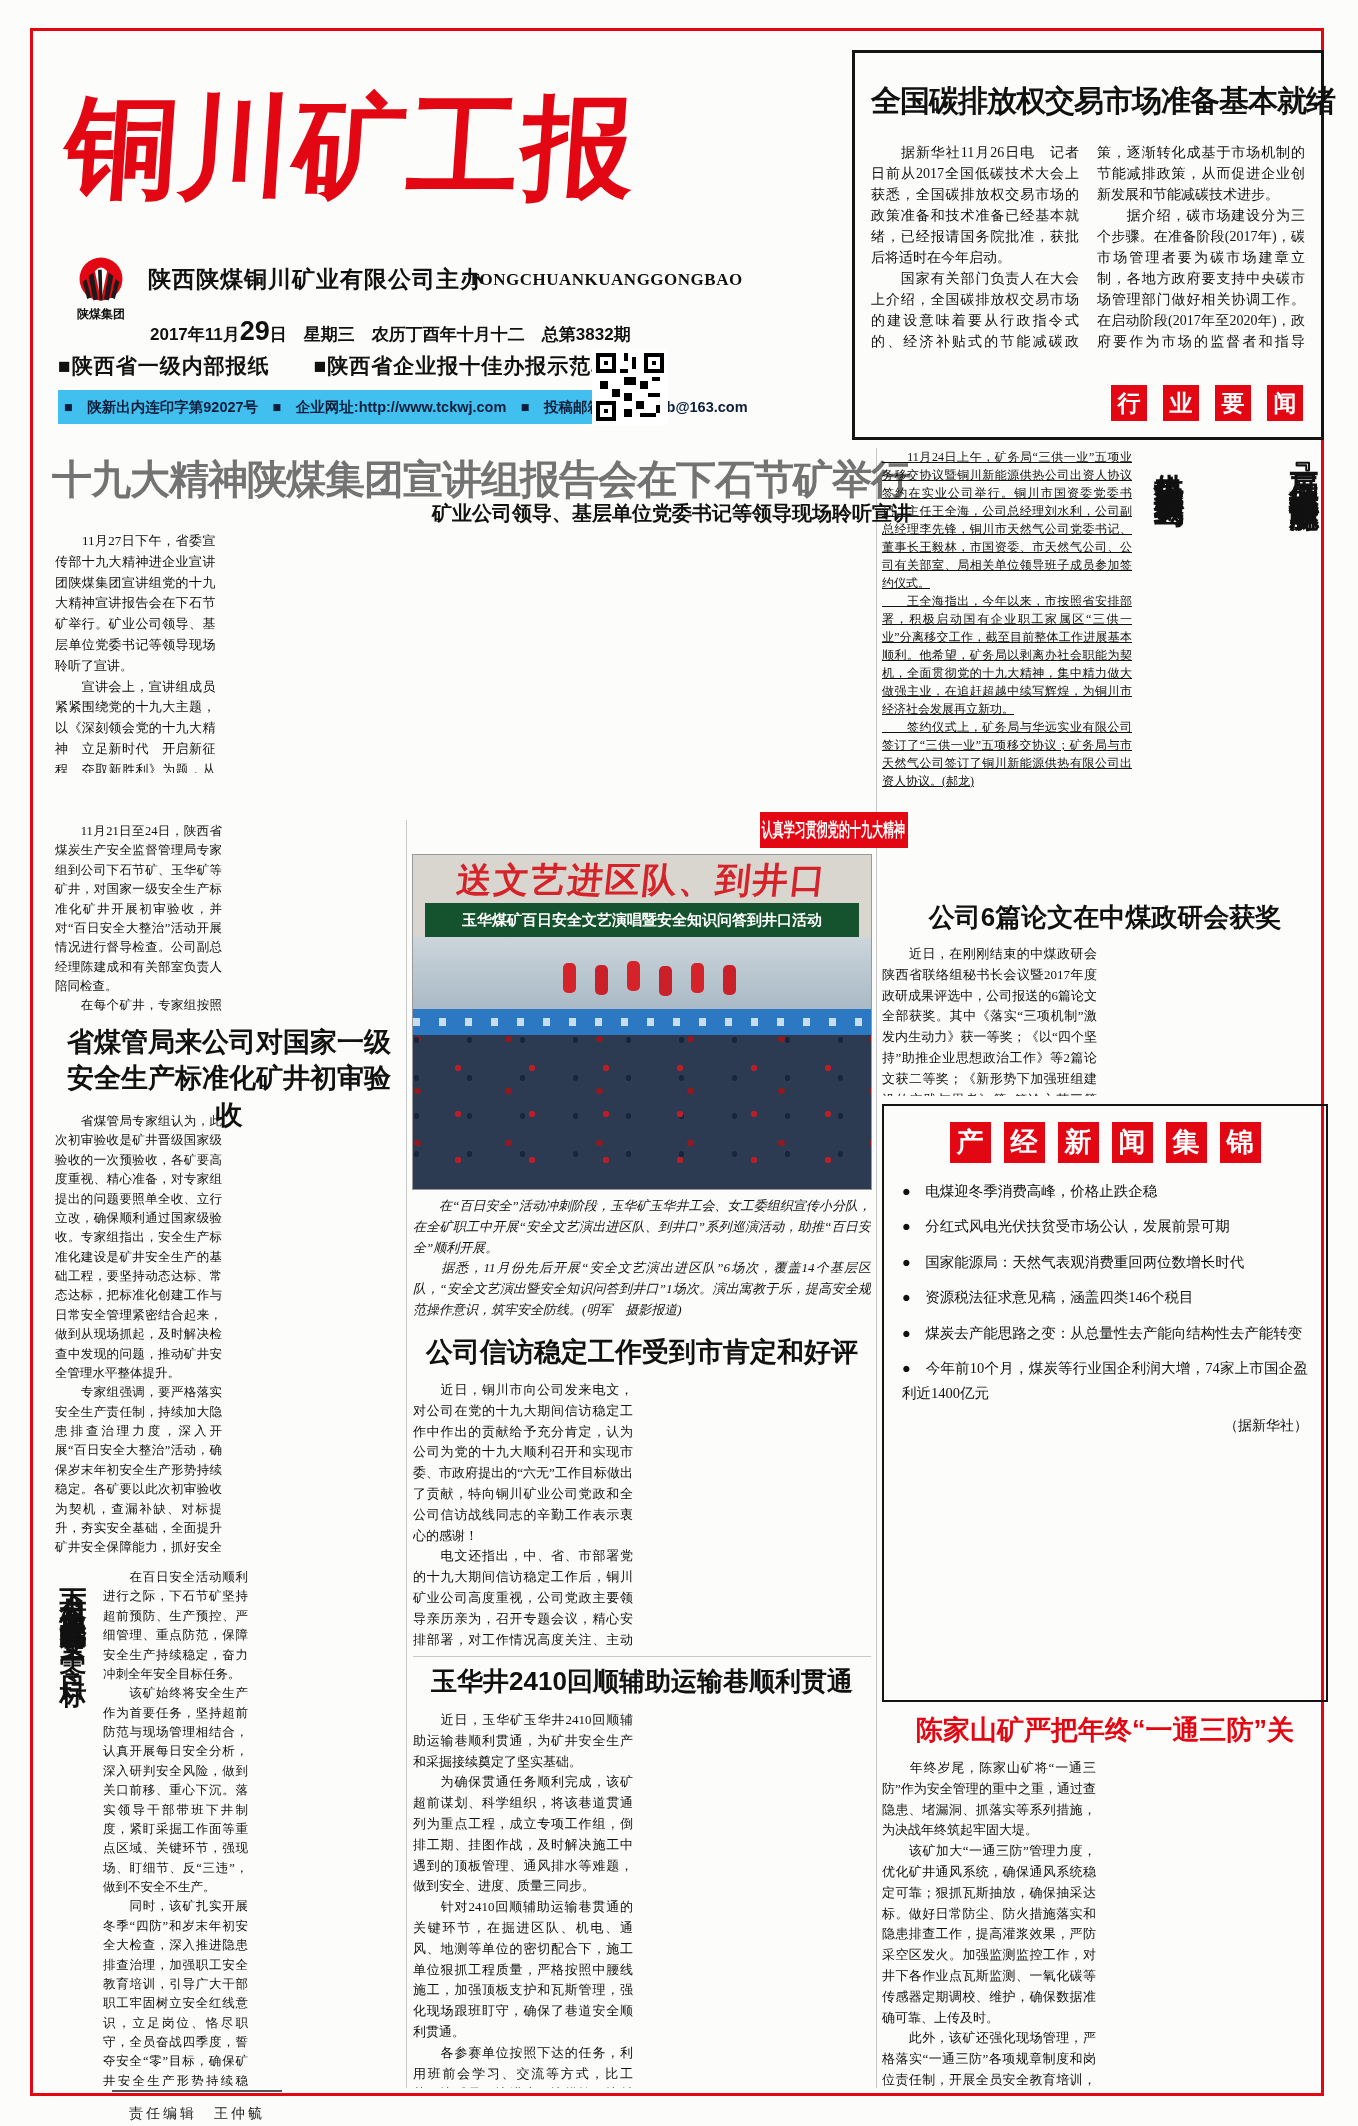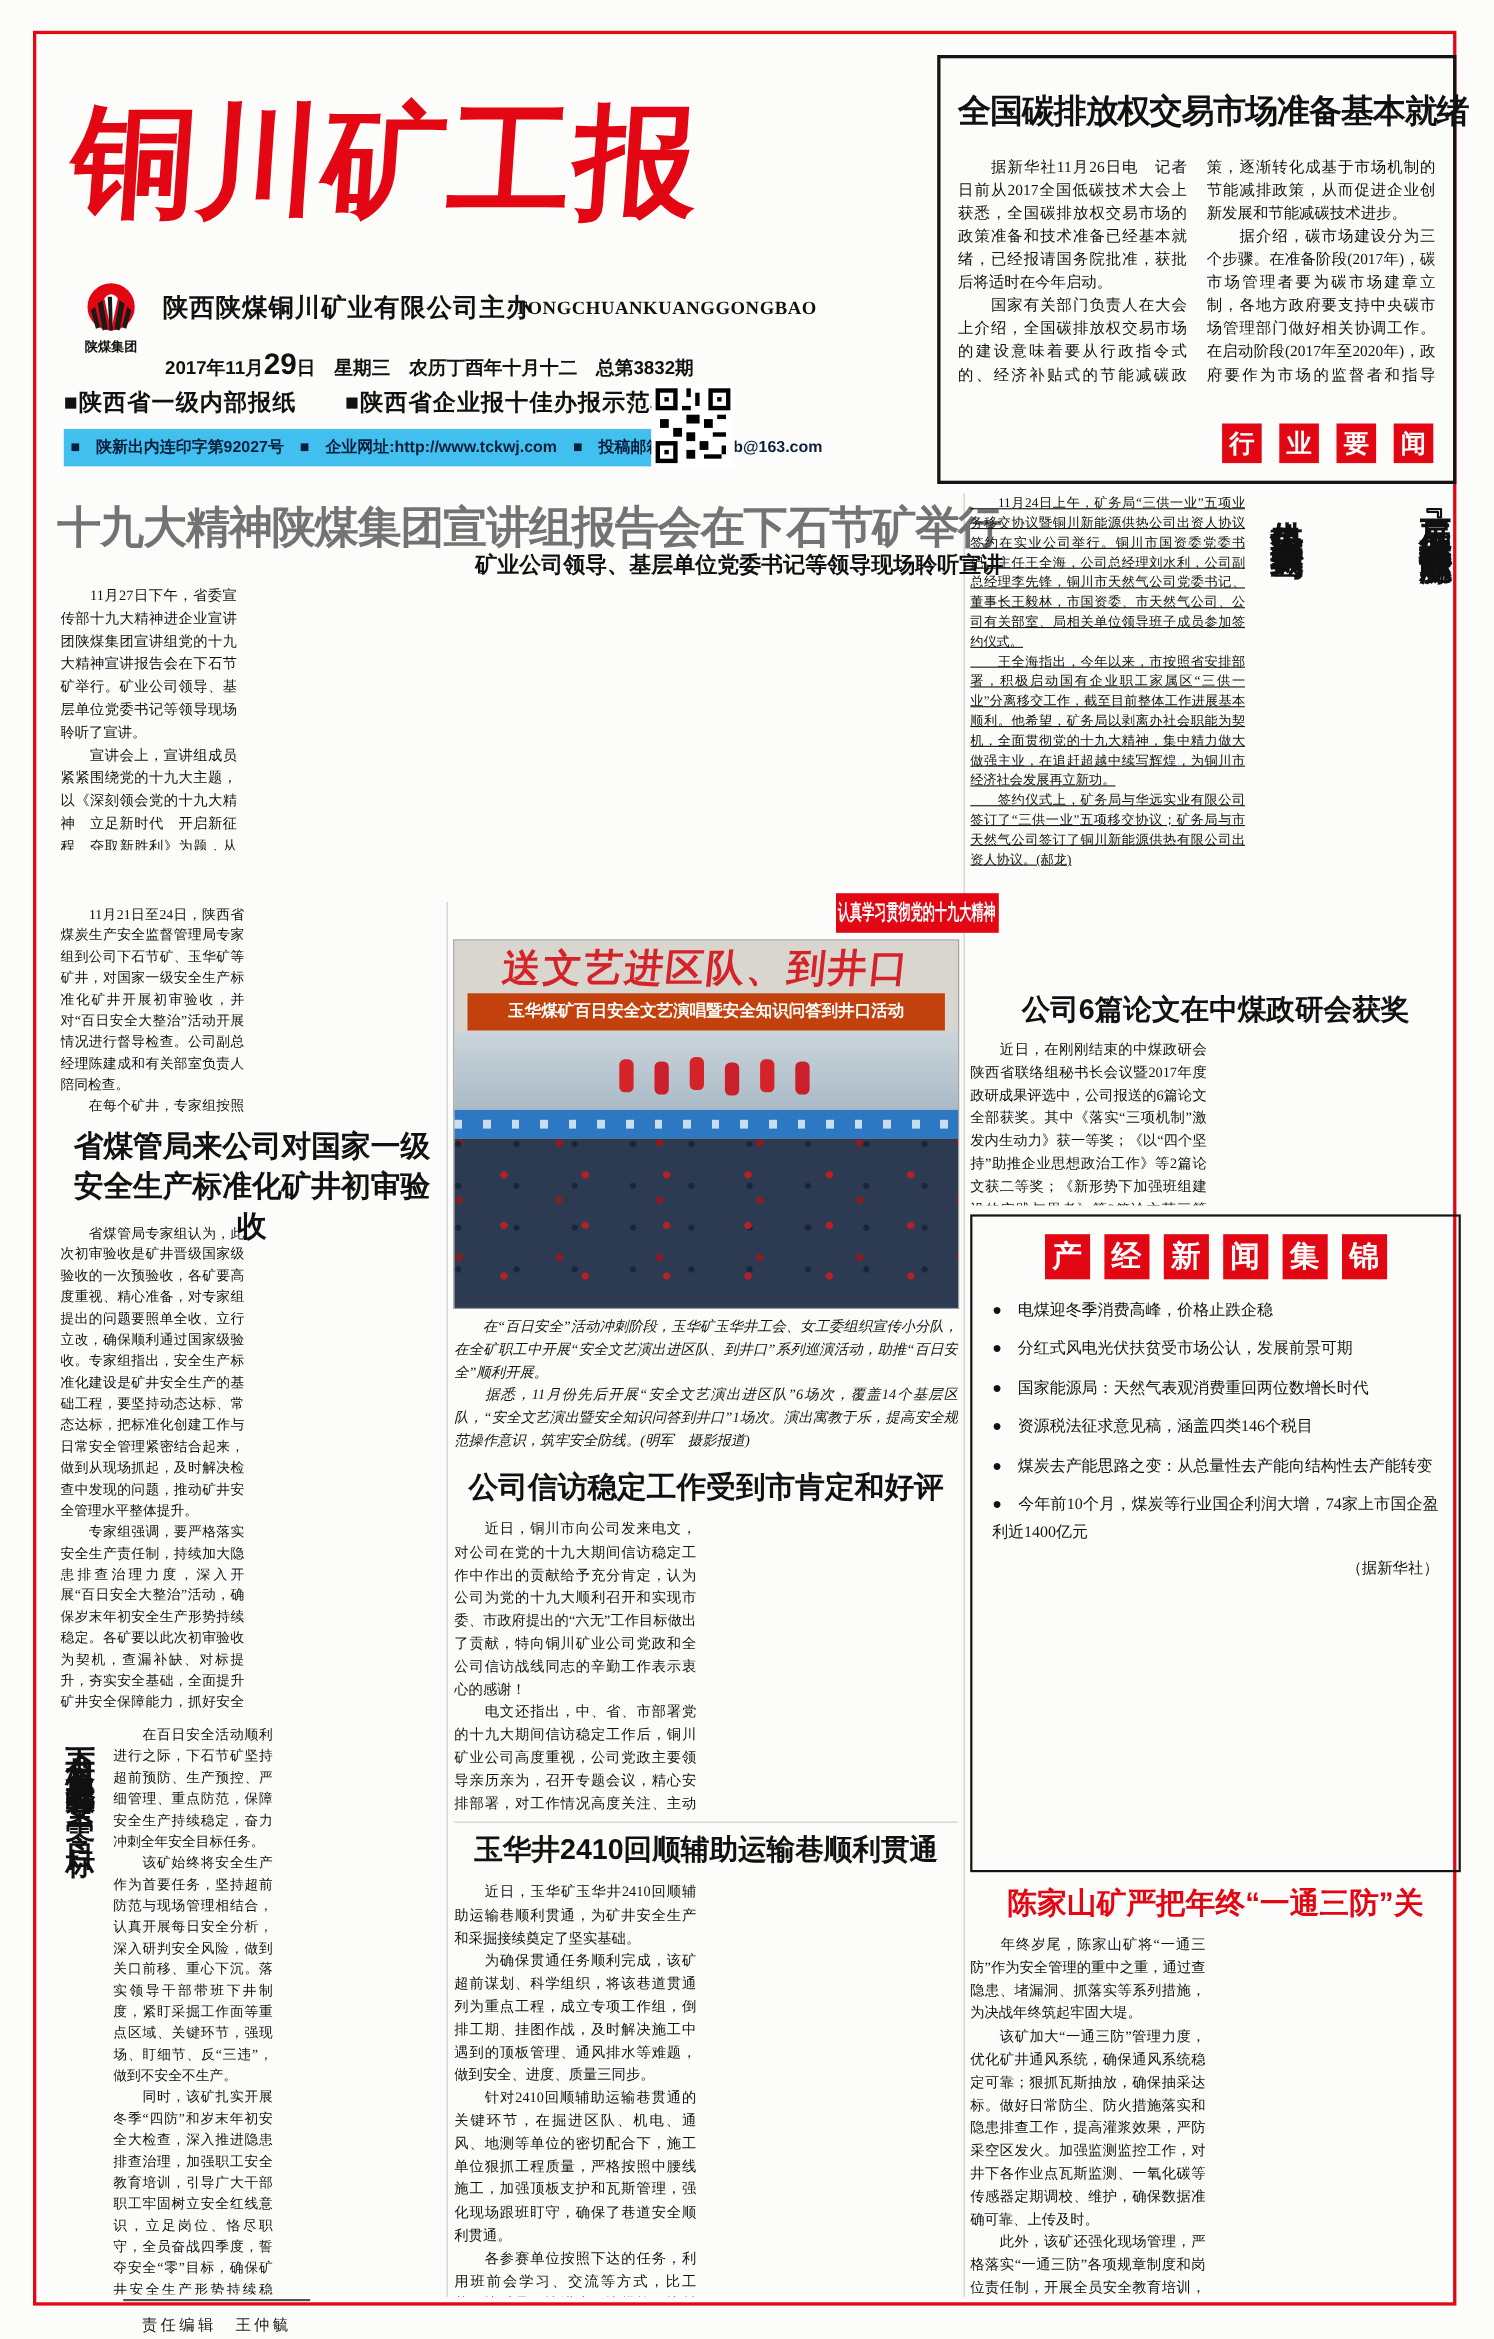--- a/index.html
+++ b/index.html
@@ -50,21 +50,21 @@
   .slogan{left:760px;top:812px;width:148px;height:36px;background:#e30613;overflow:hidden;}
   .slogan span{display:inline-block;color:#fff;font-weight:900;font-size:19px;line-height:36px;
       white-space:nowrap;transform:scaleX(.58);transform-origin:0 50%;
       font-family:"Liberation Sans",sans-serif;padding-left:3px;}
   
   .photo{left:413px;top:855px;width:458px;height:334px;background:#d9d5cf;overflow:hidden;
       outline:1px solid #999;}
   .ph-callig{position:absolute;top:2px;left:0;right:0;text-align:center;color:#d5232a;
       font-size:35px;font-weight:900;font-family:"Liberation Serif",serif;white-space:nowrap;
       letter-spacing:2px;transform:skewX(-6deg);}
-  .ph-banner{position:absolute;top:48px;left:12px;right:12px;height:34px;background:#c2410c;
+  .ph-banner{position:absolute;top:48px;left:12px;right:12px;height:34px;background:#14532d;
       color:#fff;font-size:15px;font-weight:700;text-align:center;line-height:34px;
       font-family:"Liberation Sans",sans-serif;white-space:nowrap;}
   .ph-stage{position:absolute;top:82px;left:0;right:0;height:72px;
       background:linear-gradient(#ccd5db,#a9bac6);}
   .ph-actor{position:absolute;top:26px;left:150px;width:13px;height:30px;background:#d5232a;
       border-radius:5px;
       box-shadow:32px 2px 0 #c9202c,64px -2px 0 #d5232a,96px 3px 0 #c9202c,128px 0 0 #d5232a,160px 2px 0 #c9202c;}
   .ph-blue{position:absolute;top:154px;left:0;right:0;height:26px;background:#2d78c2;
       background-image:repeating-linear-gradient(90deg,rgba(255,255,255,.75) 0 7px,transparent 7px 26px);
       background-size:auto 8px;background-position:center;background-repeat:repeat-x;}

